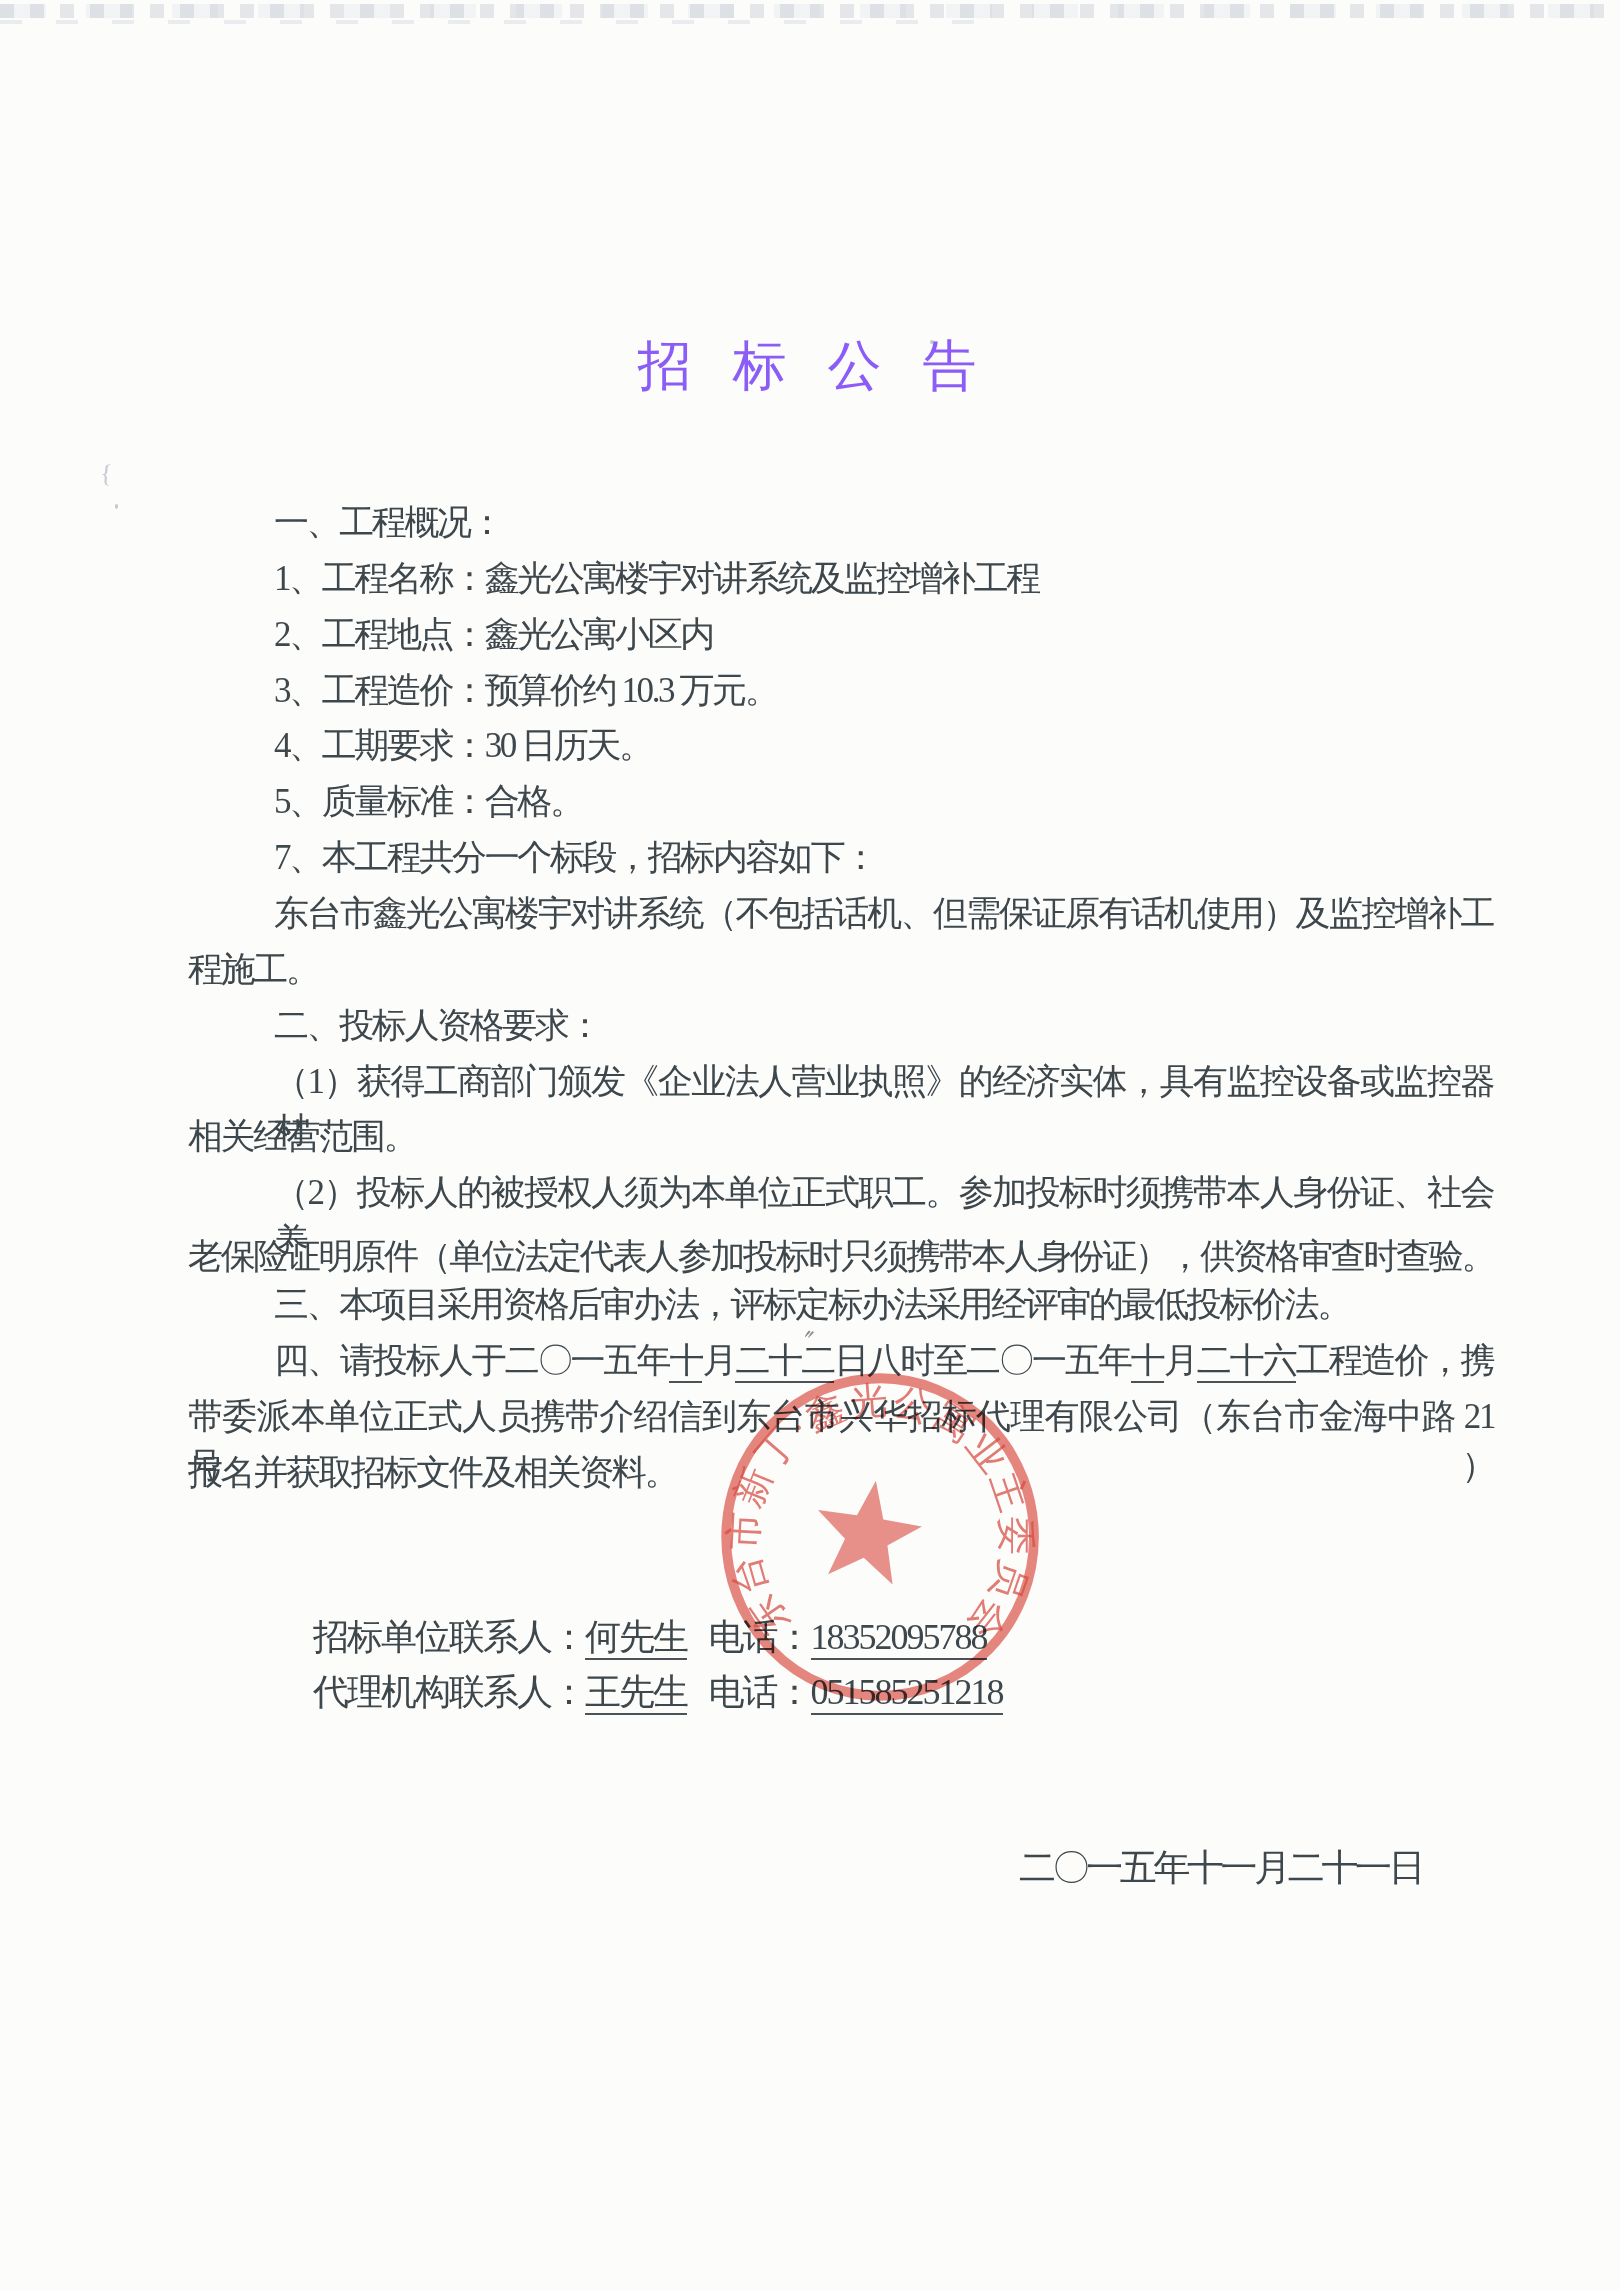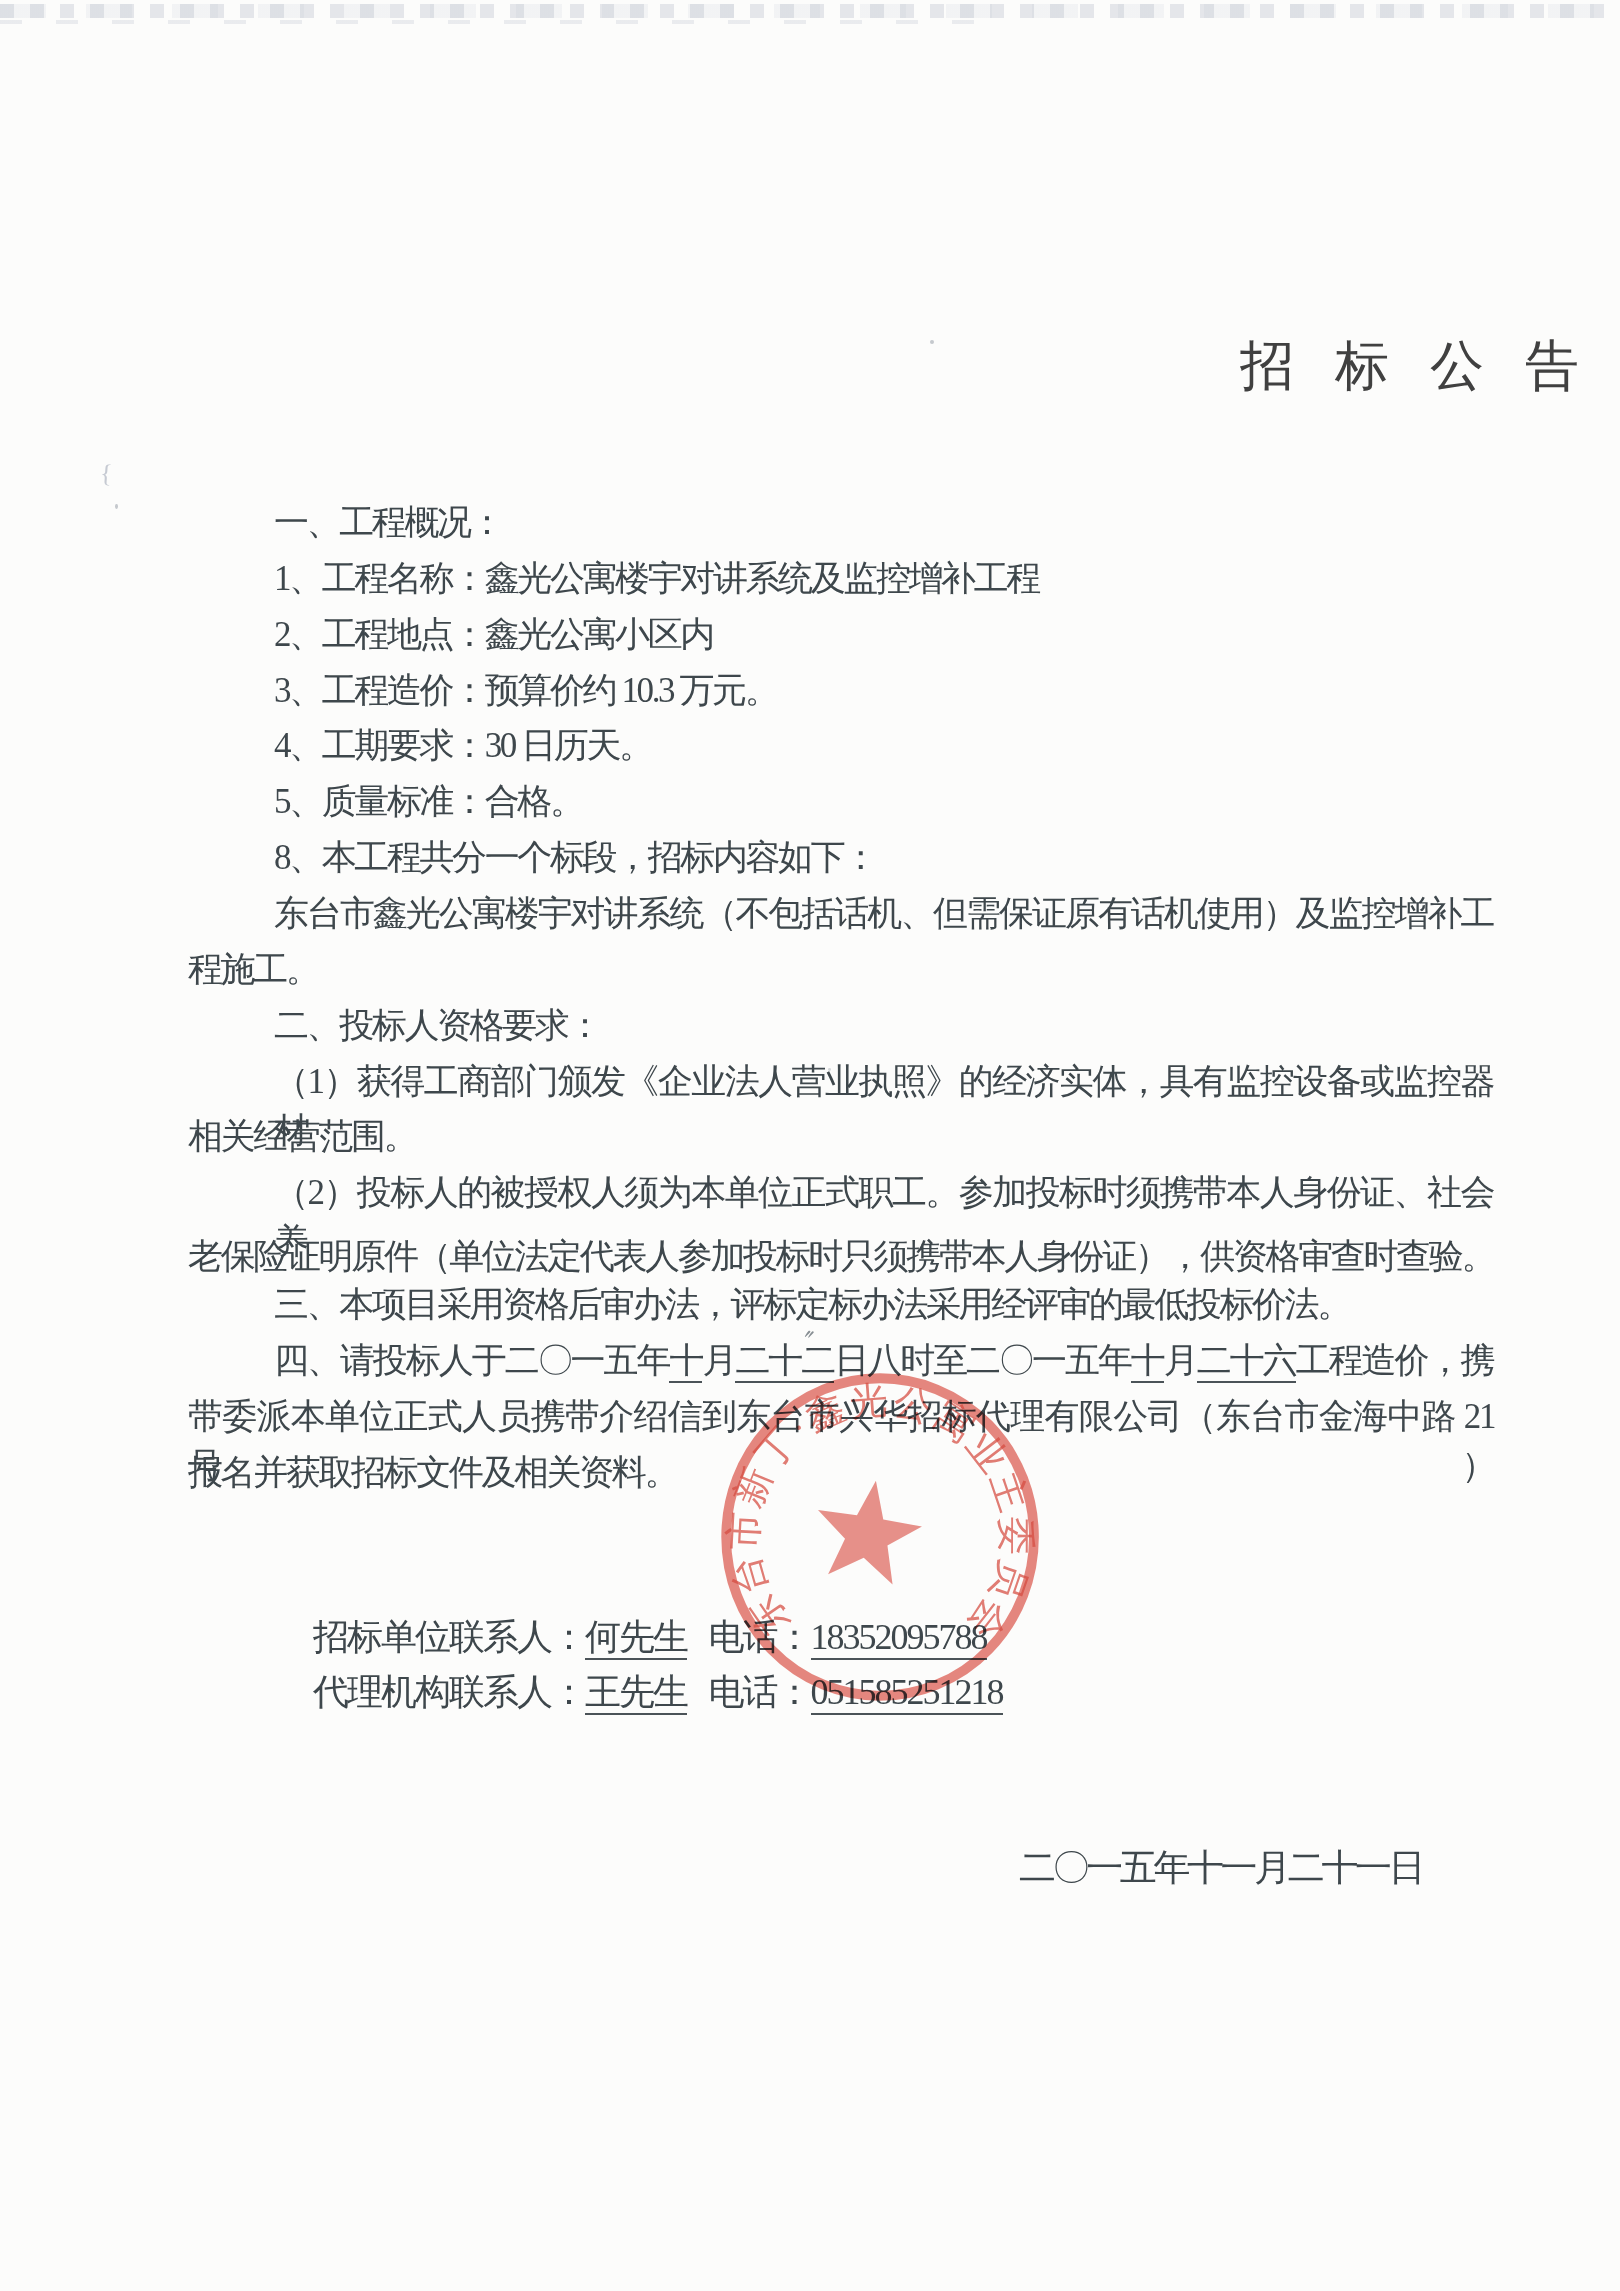--- a/index.html
+++ b/index.html
@@ -19,25 +19,25 @@
       repeating-linear-gradient(90deg, rgba(120,132,158,.22) 0 13.7px, rgba(120,132,158,0) 13.7px 30px),
       repeating-linear-gradient(90deg, rgba(150,158,178,.12) 0 46px, rgba(150,158,178,0) 46px 86px);
     opacity:.8;
   }
   .scan-noise2{
     position:absolute;left:0;top:19.6px;width:62%;height:4.9px;
     background:repeating-linear-gradient(90deg, rgba(130,140,165,.15) 0 21.6px, transparent 21.6px 56px);
   }
   .title{
     position:absolute;left:0;right:0;top:294px;
-    text-align:right;
+    text-align:center;
     font-size:54px;
     letter-spacing:41px;
     padding-left:35px;
-    color:#404040;
+    color:#8b5cf6;
     font-weight:normal;
   }
   .line{
     position:absolute;left:188px;width:1306px;height:55px;
     font-size:35px;
     letter-spacing:-2.4px;
     white-space:nowrap;
     line-height:49px;
   }
   .line.indent{padding-left:86px;width:1219px;}
@@ -93,21 +93,21 @@
 
   <h1 class="title">招标公告</h1>
 
   <div>
       <div class="line indent" style="top: 498px;"><span>一、工程概况：</span></div>
       <div class="line indent" style="top: 554px;"><span>1、工程名称：鑫光公寓楼宇对讲系统及监控增补工程</span></div>
       <div class="line indent" style="top: 610px;"><span>2、工程地点：鑫光公寓小区内</span></div>
       <div class="line indent" style="top: 666px;"><span>3、工程造价：预算价约 10.3 万元。</span></div>
       <div class="line indent" style="top: 721px;"><span>4、工期要求：30 日历天。</span></div>
       <div class="line indent" style="top: 777px;"><span>5、质量标准：合格。</span></div>
-      <div class="line indent" style="top: 833px;"><span>8、本工程共分一个标段，招标内容如下：</span></div>
+      <div class="line indent" style="top: 833px;"><span>7、本工程共分一个标段，招标内容如下：</span></div>
       <div class="line indent justify" style="top: 889px;"><span>东台市鑫光公寓楼宇对讲系统（不包括话机、但需保证原有话机使用）及监控增补工</span></div>
       <div class="line" style="top: 945px;"><span>程施工。</span></div>
       <div class="line indent" style="top: 1001px;"><span>二、投标人资格要求：</span></div>
       <div class="line indent justify" style="top: 1057px;"><span>（1）获得工商部门颁发《企业法人营业执照》的经济实体，具有监控设备或监控器材</span></div>
       <div class="line" style="top: 1112px;"><span>相关经营范围。</span></div>
       <div class="line indent justify" style="top: 1168px;"><span>（2）投标人的被授权人须为本单位正式职工。参加投标时须携带本人身份证、社会养</span></div>
       <div class="line justify" style="top: 1224px; margin-top: 8px;"><span>老保险证明原件（单位法定代表人参加投标时只须携带本人身份证），供资格审查时查验。</span></div>
       <div class="line indent" style="top: 1280px;"><span>三、本项目采用资格后审办法，评标定标办法采用经评审的最低投标价法。</span></div>
       <div class="line indent justify" style="top: 1336px;"><span>四、请投标人于二〇一五年</span><span class="u">十</span><span>月</span><span class="u">二十二</span><span>日八时至二〇一五年</span><span class="u">十</span><span>月</span><span class="u">二十六</span><span>工程造价，携</span></div>
       <div class="line justify" style="top: 1392px;"><span>带委派本单位正式人员携带介绍信到东台市兴华招标代理有限公司（东台市金海中路 21 号）</span></div>

